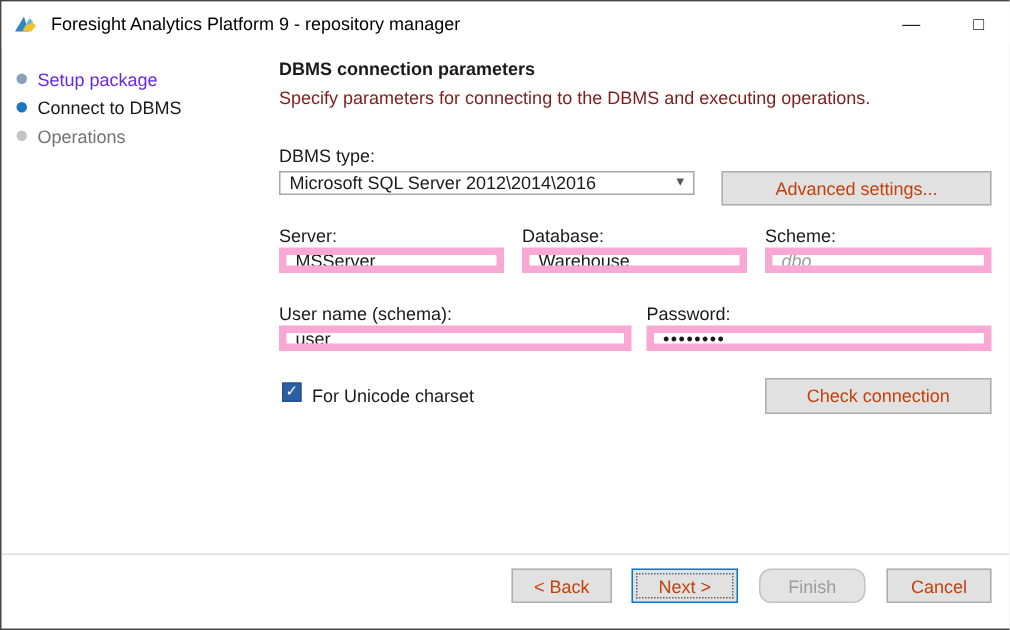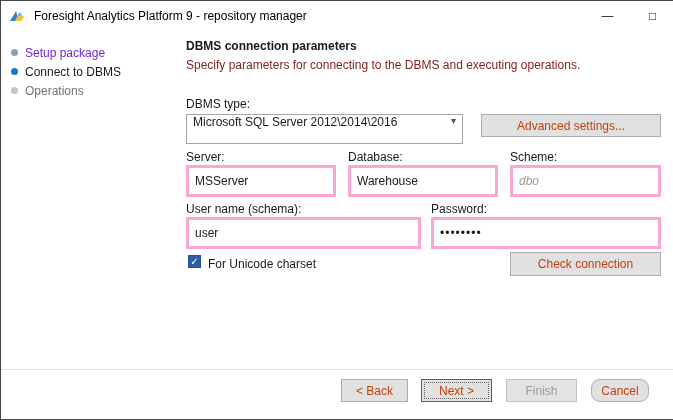--- a/index.html
+++ b/index.html
@@ -43,34 +43,34 @@
   .step.done   .lbl { color: #6d28d9; }
   .step.active .lbl { color: #1a1a1a; }
   .step.pend   .lbl { color: #737373; }
   
   .abs { position: absolute; }
   .heading { left: 185px; top: 38px; font-weight: bold; color: #1a1a1a; text-align: right; }
   .subheading { left: 185px; top: 57px; color: #7f1d1d; }
   .formlabel { color: #1a1a1a; white-space: nowrap; }
   .tb {
     position: absolute;
-    height: 32px;
-    border: 3px solid #f9a8d4;
+    height: 17px;
+    border: 5px solid #f9a8d4;
     background: #fff;
     padding: 0 6px;
     font-family: "Liberation Sans", sans-serif;
     font-size: 12px;
     color: #1a1a1a;
     box-sizing: border-box;
     outline: none;
   }
   .tb::placeholder { color: #9b9b9b; font-style: italic; }
   .dropdown {
     position: absolute;
-    height: 30px;
+    height: 16px;
     border: 1px solid #a6a6a6;
     background: #fff;
     box-sizing: border-box;
     display: flex; 
     padding: 0 6px;
     cursor: default;
   }
   .dropdown .dd-text { flex: 1; white-space: nowrap; overflow: hidden; }
   .dropdown .dd-arrow { color: #555; font-size: 10px; margin-left: 6px; }
   .btn {
@@ -168,16 +168,16 @@
 
   <div class="checkbox">
     <span>✓</span>
   </div>
   <div class="abs cb-label">For Unicode charset</div>
   <div class="btn" style="left:509px; top:251px; width:151px; height:24px;">Check connection</div>
 
   <div class="divider"></div>
   <div class="btn" style="left:340px; top:378px; width:67px;">&lt; Back</div>
   <div class="btn next" style="left:420px; top:378px; width:71px;">Next &gt;</div>
-  <div class="btn disabled" style="left:505px; top:378px; width:71px;">Finish</div>
-  <div class="btn" style="left:590px; top:378px; width:58px;border-radius:9px;">Cancel</div>
+  <div class="btn disabled" style="left:505px; top:378px; width:71px;border-radius:8px;">Finish</div>
+  <div class="btn" style="left:590px; top:378px; width:70px;">Cancel</div>
 
 </div>
 
 </body></html>

